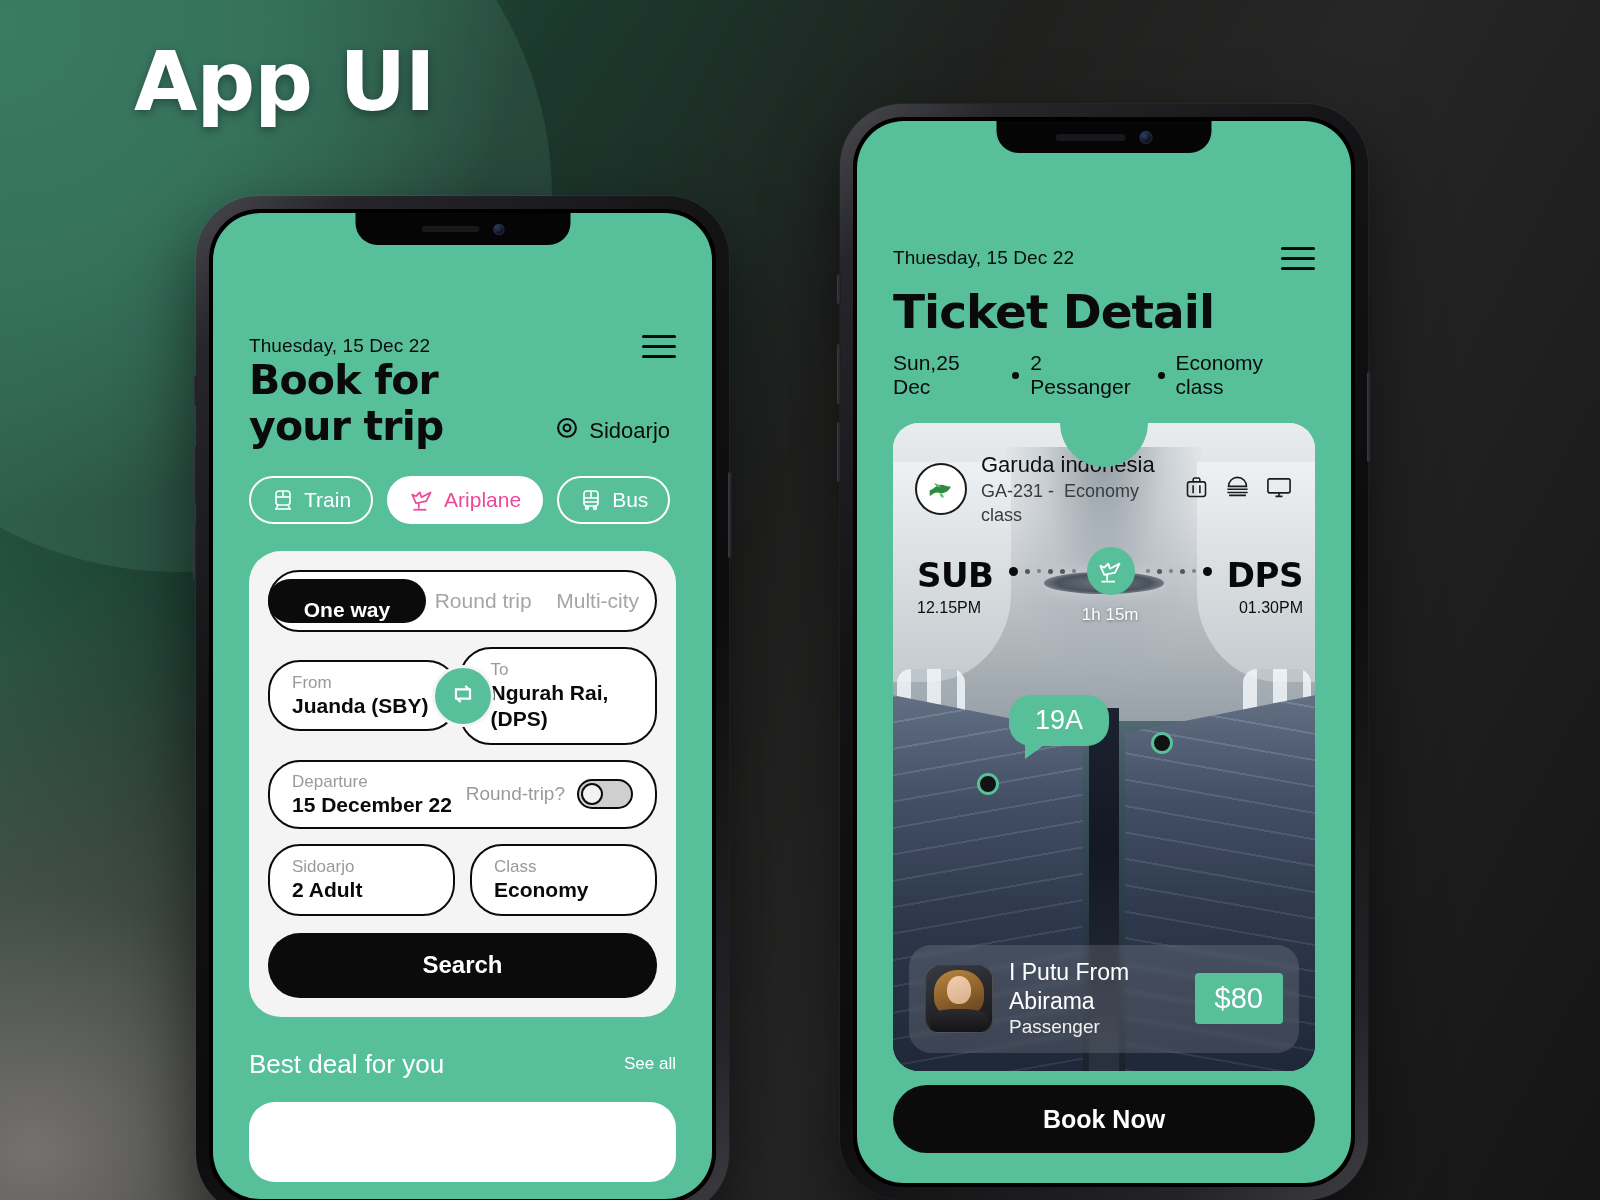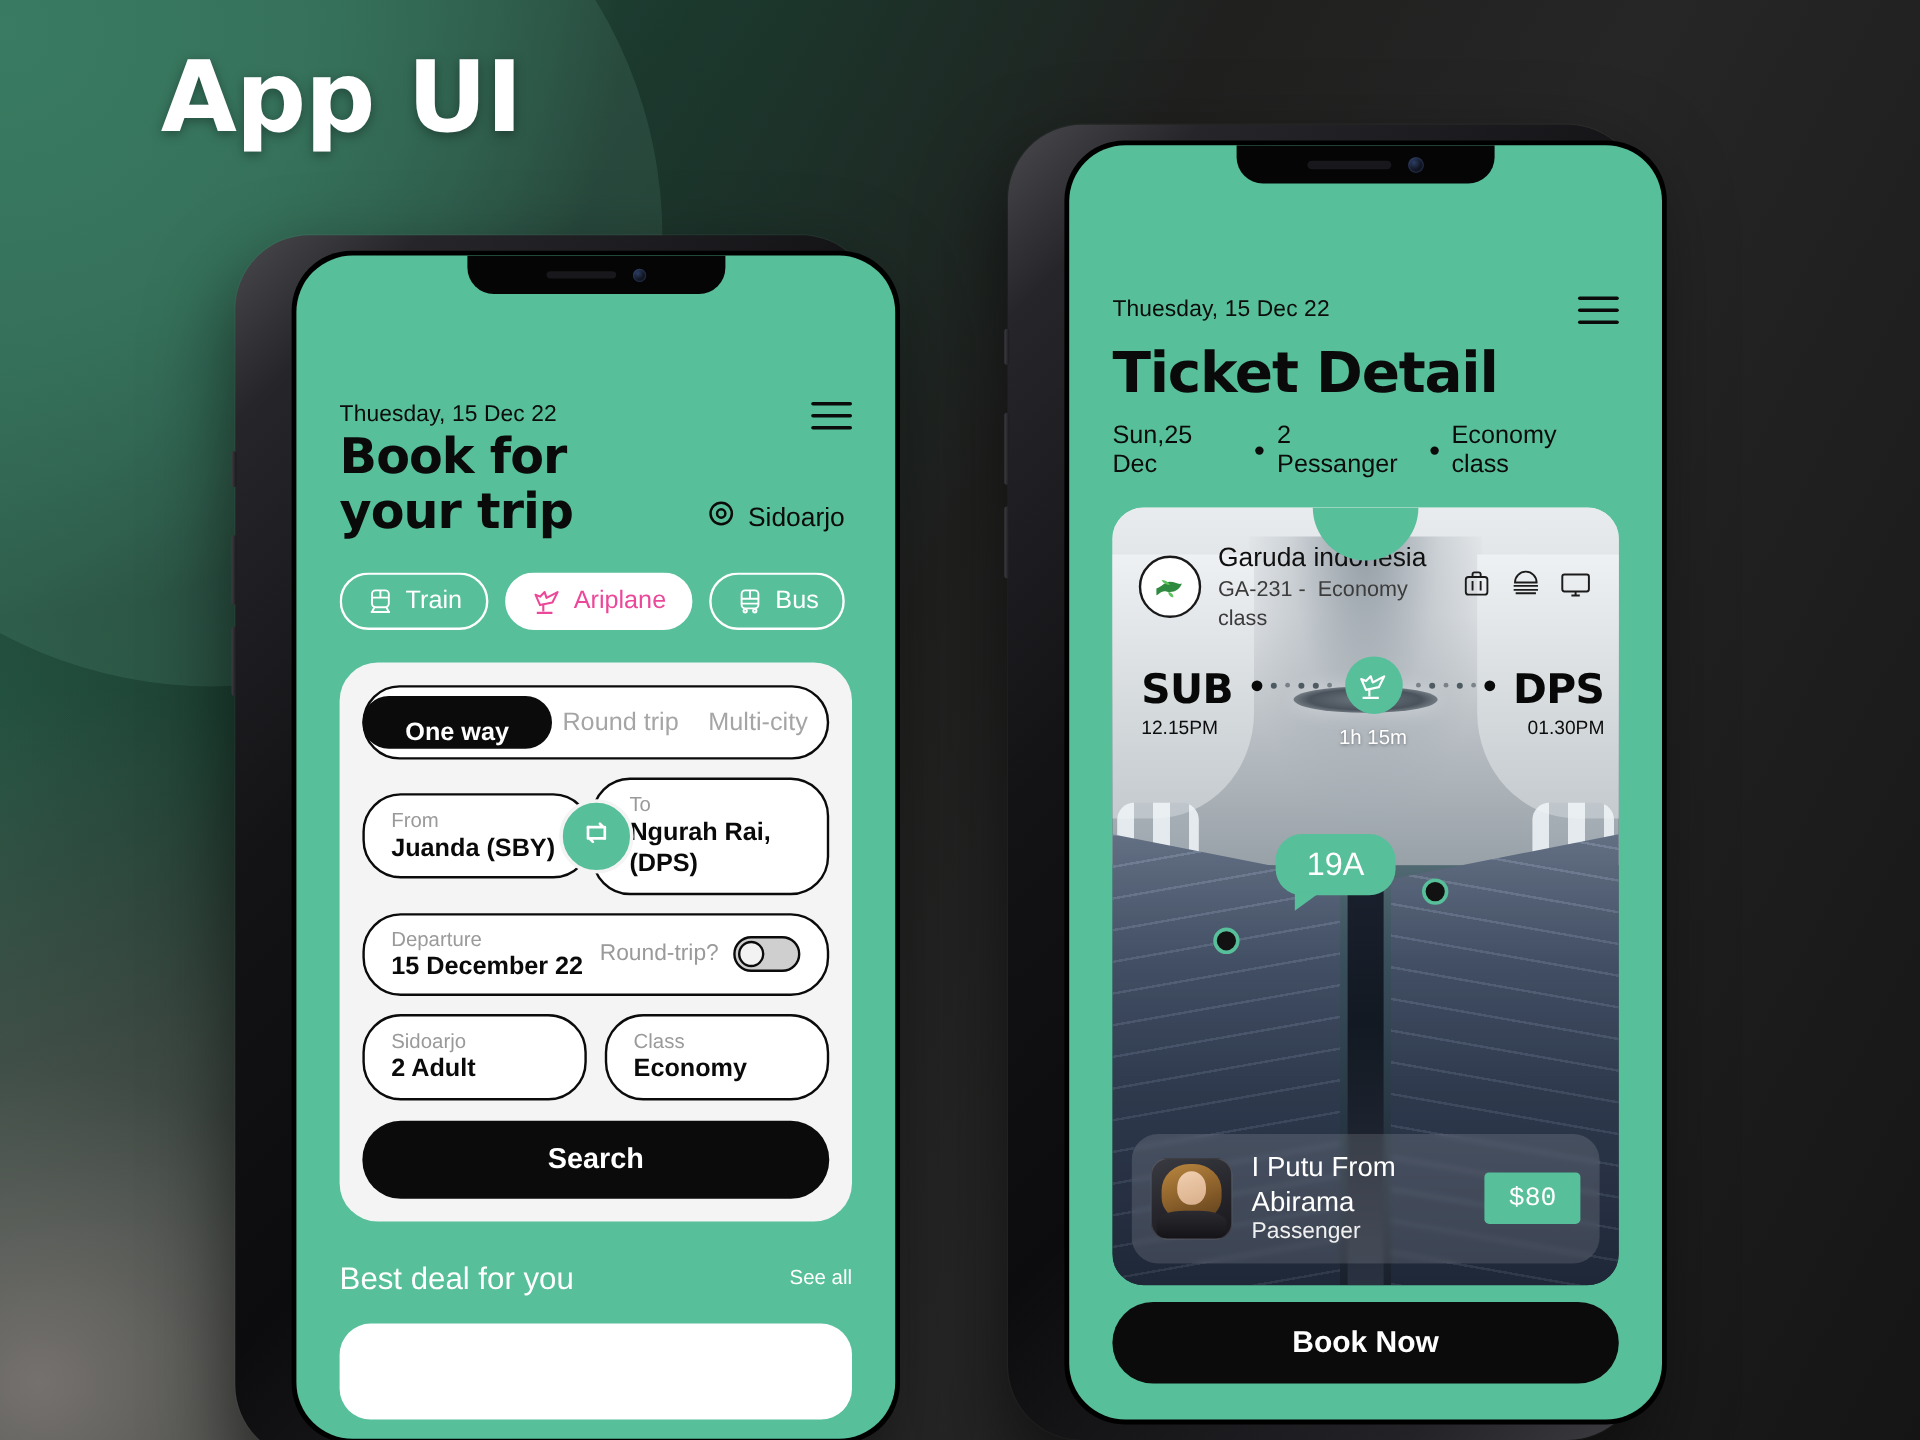--- a/index.html
+++ b/index.html
@@ -40,21 +40,20 @@
     padding:13px;
     box-shadow:0 30px 70px rgba(0,0,0,0.55), 0 0 0 1px rgba(255,255,255,0.04);
   }
   .phone-inner {
     width:100%; height:100%;
     background:#000;
     border-radius:50px;
     padding:4px;
     overflow:hidden;
     position:relative;
-    margin-left:34px;
   }
   .screen {
     width:100%; height:100%;
     background:#57bf9a;
     border-radius:47px;
     overflow:hidden;
     position:relative;
   }
   .notch {
     position:absolute; top:0; left:50%; transform:translateX(-50%);
@@ -246,21 +245,21 @@
   .dots-seq { display:flex; align-items:center; gap:7px; margin:0 7px; }
   .dot-sm { width:5px; height:5px; border-radius:50%; background:#4e5a62; }
   .dot-xs { width:4px; height:4px; border-radius:50%; background:rgba(50,60,70,0.5); }
   .plane-circle {
     width:48px; height:48px; border-radius:50%; background:#57bf9a;
     display:flex; align-items:center; justify-content:center; flex:0 0 auto; margin:0 4px;
   }
   .duration { font-size:17px; color:#ffffff; font-weight:400; margin-top:10px;
     text-shadow:0 1px 3px rgba(0,0,0,0.4); }
   .seat-badge {
-    position:absolute; left:136px; top:272px;
+    position:absolute; left:116px; top:272px;
     background:#57bf9a; color:#ffffff; font-size:27px; font-weight:500;
     padding:10px 26px; border-radius:22px;
   }
   .seat-badge:after {
     content:""; position:absolute; left:16px; bottom:-13px;
     width:0; height:0; border-left:0 solid transparent;
     border-right:22px solid transparent; border-top:16px solid #57bf9a;
   }
   .seat-mark {
     position:absolute; width:22px; height:22px; border-radius:50%;
@@ -291,22 +290,22 @@
     background:linear-gradient(160deg,#f0cfb0,#d9ae8a);
   }
   .pax-photo .body {
     position:absolute; left:6%; bottom:0; width:88%; height:34%;
     border-radius:40% 40% 0 0;
     background:linear-gradient(180deg,#2a2a30,#141418);
   }
   .pax-name { font-size:23px; color:#ffffff; font-weight:500; line-height:1.25; }
   .pax-role { font-size:19px; color:#f0f0f0; line-height:1.3; }
   .price-badge {
-    margin-left:auto; background:#57bf9a; color:#ffffff; font-size:22px;
-    padding:9px 20px; border-radius:4px; font-weight:500;font-family:Liberation Mono, monospace;
+    margin-left:auto; background:#57bf9a; color:#ffffff; font-size:29px;
+    padding:9px 20px; border-radius:4px; font-weight:500;
   }
   .book-btn {
     position:absolute; left:36px; right:36px; bottom:30px;
     background:#0b0b0b; color:#ffffff; border:none; border-radius:34px;
     height:68px; font-size:25px; font-weight:bold; cursor:pointer;
     font-family:"Liberation Sans", sans-serif;
   }
 </style>
 </head>
 <body>

